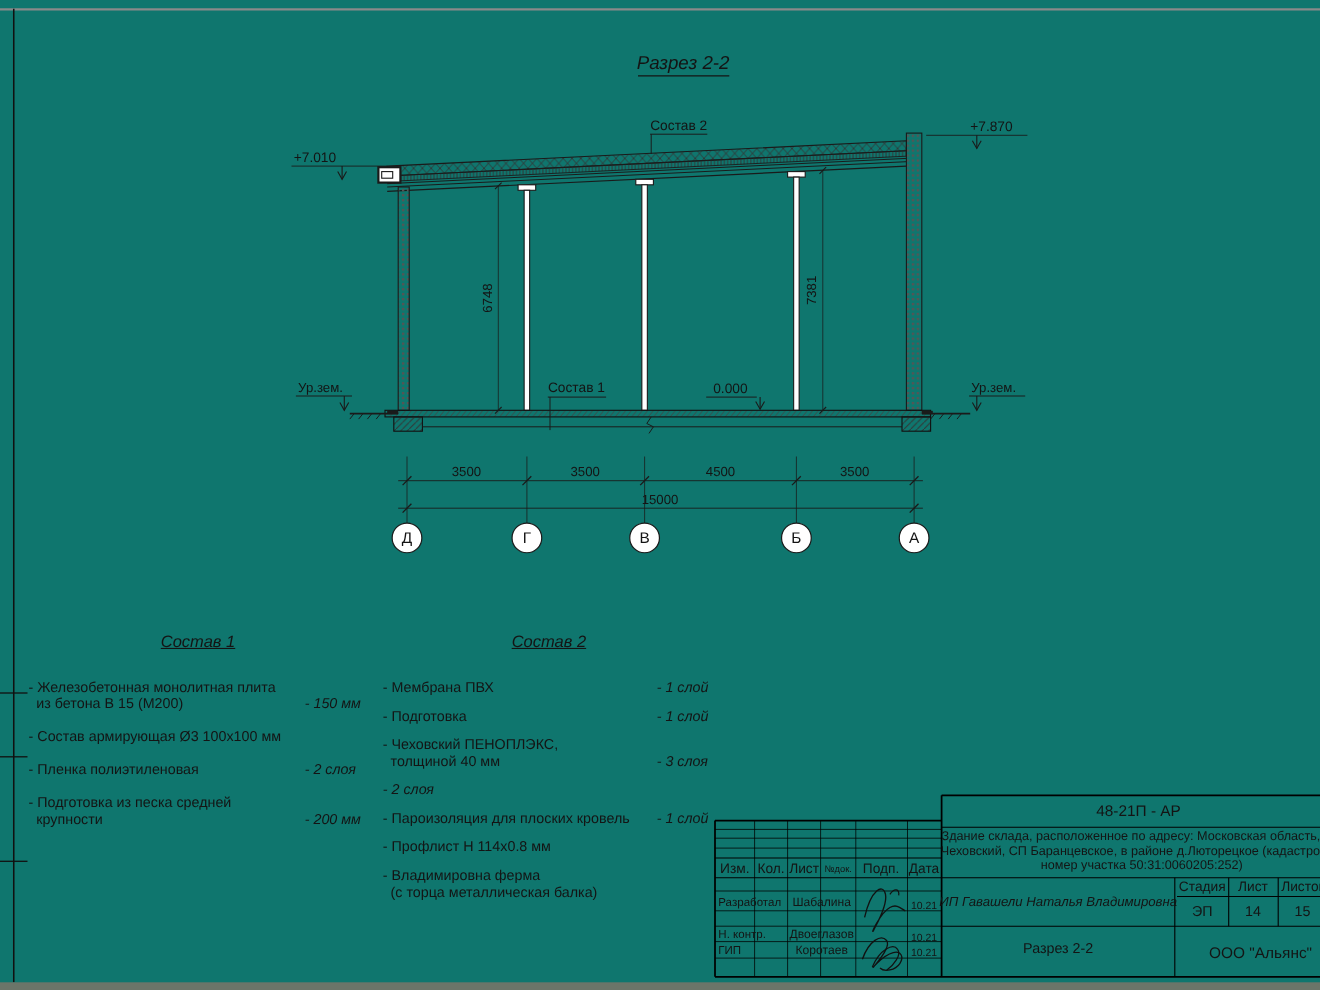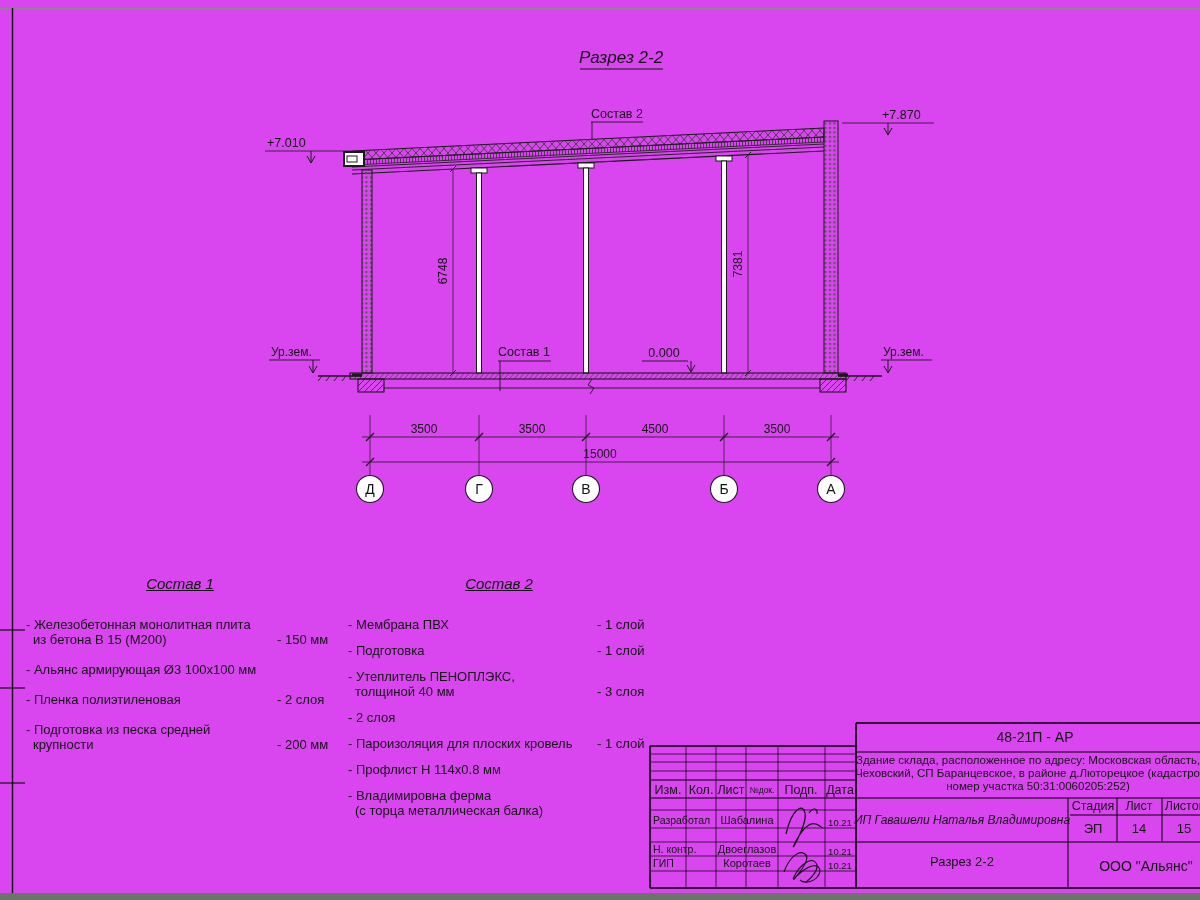--- a/index.html
+++ b/index.html
@@ -1,30 +1,30 @@
 <!DOCTYPE html>
 <html><head>
 <meta charset="utf-8">
 <style>
   html,body{margin:0;padding:0;background:#ffffff;}
-  #sheet{position:relative;width:1200px;height:900px;background:#d946ef;overflow:hidden;
+  #sheet{position:relative;width:1200px;height:900px;background:#0f766e;overflow:hidden;
          font-family:"Liberation Sans",sans-serif;color:#1a1a1a;}
   #draw-svg{position:absolute;left:0;top:0;width:1200px;height:900px;}
   .list-block{position:absolute;font-size:13px;line-height:15px;color:#141414;}
   #sostav1-block{left:26px;top:576px;width:308px;}
   #sostav2-block{left:348px;top:576px;width:302px;}
   .list-heading{text-align:center;font-style:italic;font-size:15px;
                 margin-bottom:26px;}
   .list-heading span{text-decoration:underline;}
   .list-item{display:flex;align-items:flex-end;margin-bottom:15px;}
   #sostav2-block .list-item{margin-bottom:11px;}
   .item-text{flex:0 0 251px;}
   #sostav2-block .item-text{flex:0 0 249px;}
   .l2{padding-left:7px;}
-  .item-value{white-space:nowrap;}
+  .item-value{white-space:nowrap;font-style:italic;}
   svg text{fill:#141414;}
   .dtxt{font-family:"Liberation Sans",sans-serif;}
 </style>
 </head>
 <body>
 
 <div id="sheet">
 
 <svg id="draw-svg" viewBox="0 0 1200 900">
   <defs>
@@ -266,21 +266,21 @@
   <div class="list-heading"><span>Состав 1</span></div>
   <div class="list-item">
     <div class="item-text">
           <div>- Железобетонная  монолитная плита</div>
           <div class="l2">из бетона В 15 (М200)</div>
         </div>
     <div class="item-value">- 150 мм</div>
   </div>
   <div class="list-item">
     <div class="item-text">
-          <div>- Альянс армирующая Ø3 100х100 мм</div>
+          <div>- Состав армирующая Ø3 100х100 мм</div>
         </div>
     <div class="item-value"></div>
   </div>
   <div class="list-item">
     <div class="item-text">
           <div>- Пленка полиэтиленовая</div>
         </div>
     <div class="item-value">-  2 слоя</div>
   </div>
   <div class="list-item">
@@ -301,21 +301,21 @@
     <div class="item-value">- 1 слой</div>
   </div>
   <div class="list-item">
     <div class="item-text">
           <div>- Подготовка</div>
         </div>
     <div class="item-value">- 1 слой</div>
   </div>
   <div class="list-item">
     <div class="item-text">
-          <div>- Утеплитель ПЕНОПЛЭКС,</div>
+          <div>- Чеховский ПЕНОПЛЭКС,</div>
           <div class="l2">толщиной 40 мм</div>
         </div>
     <div class="item-value">- 3 слоя</div>
   </div>
   <div class="list-item">
     <div class="item-value">- 2 слоя</div>
   </div>
   <div class="list-item">
     <div class="item-text">
           <div>- Пароизоляция для плоских кровель</div>

